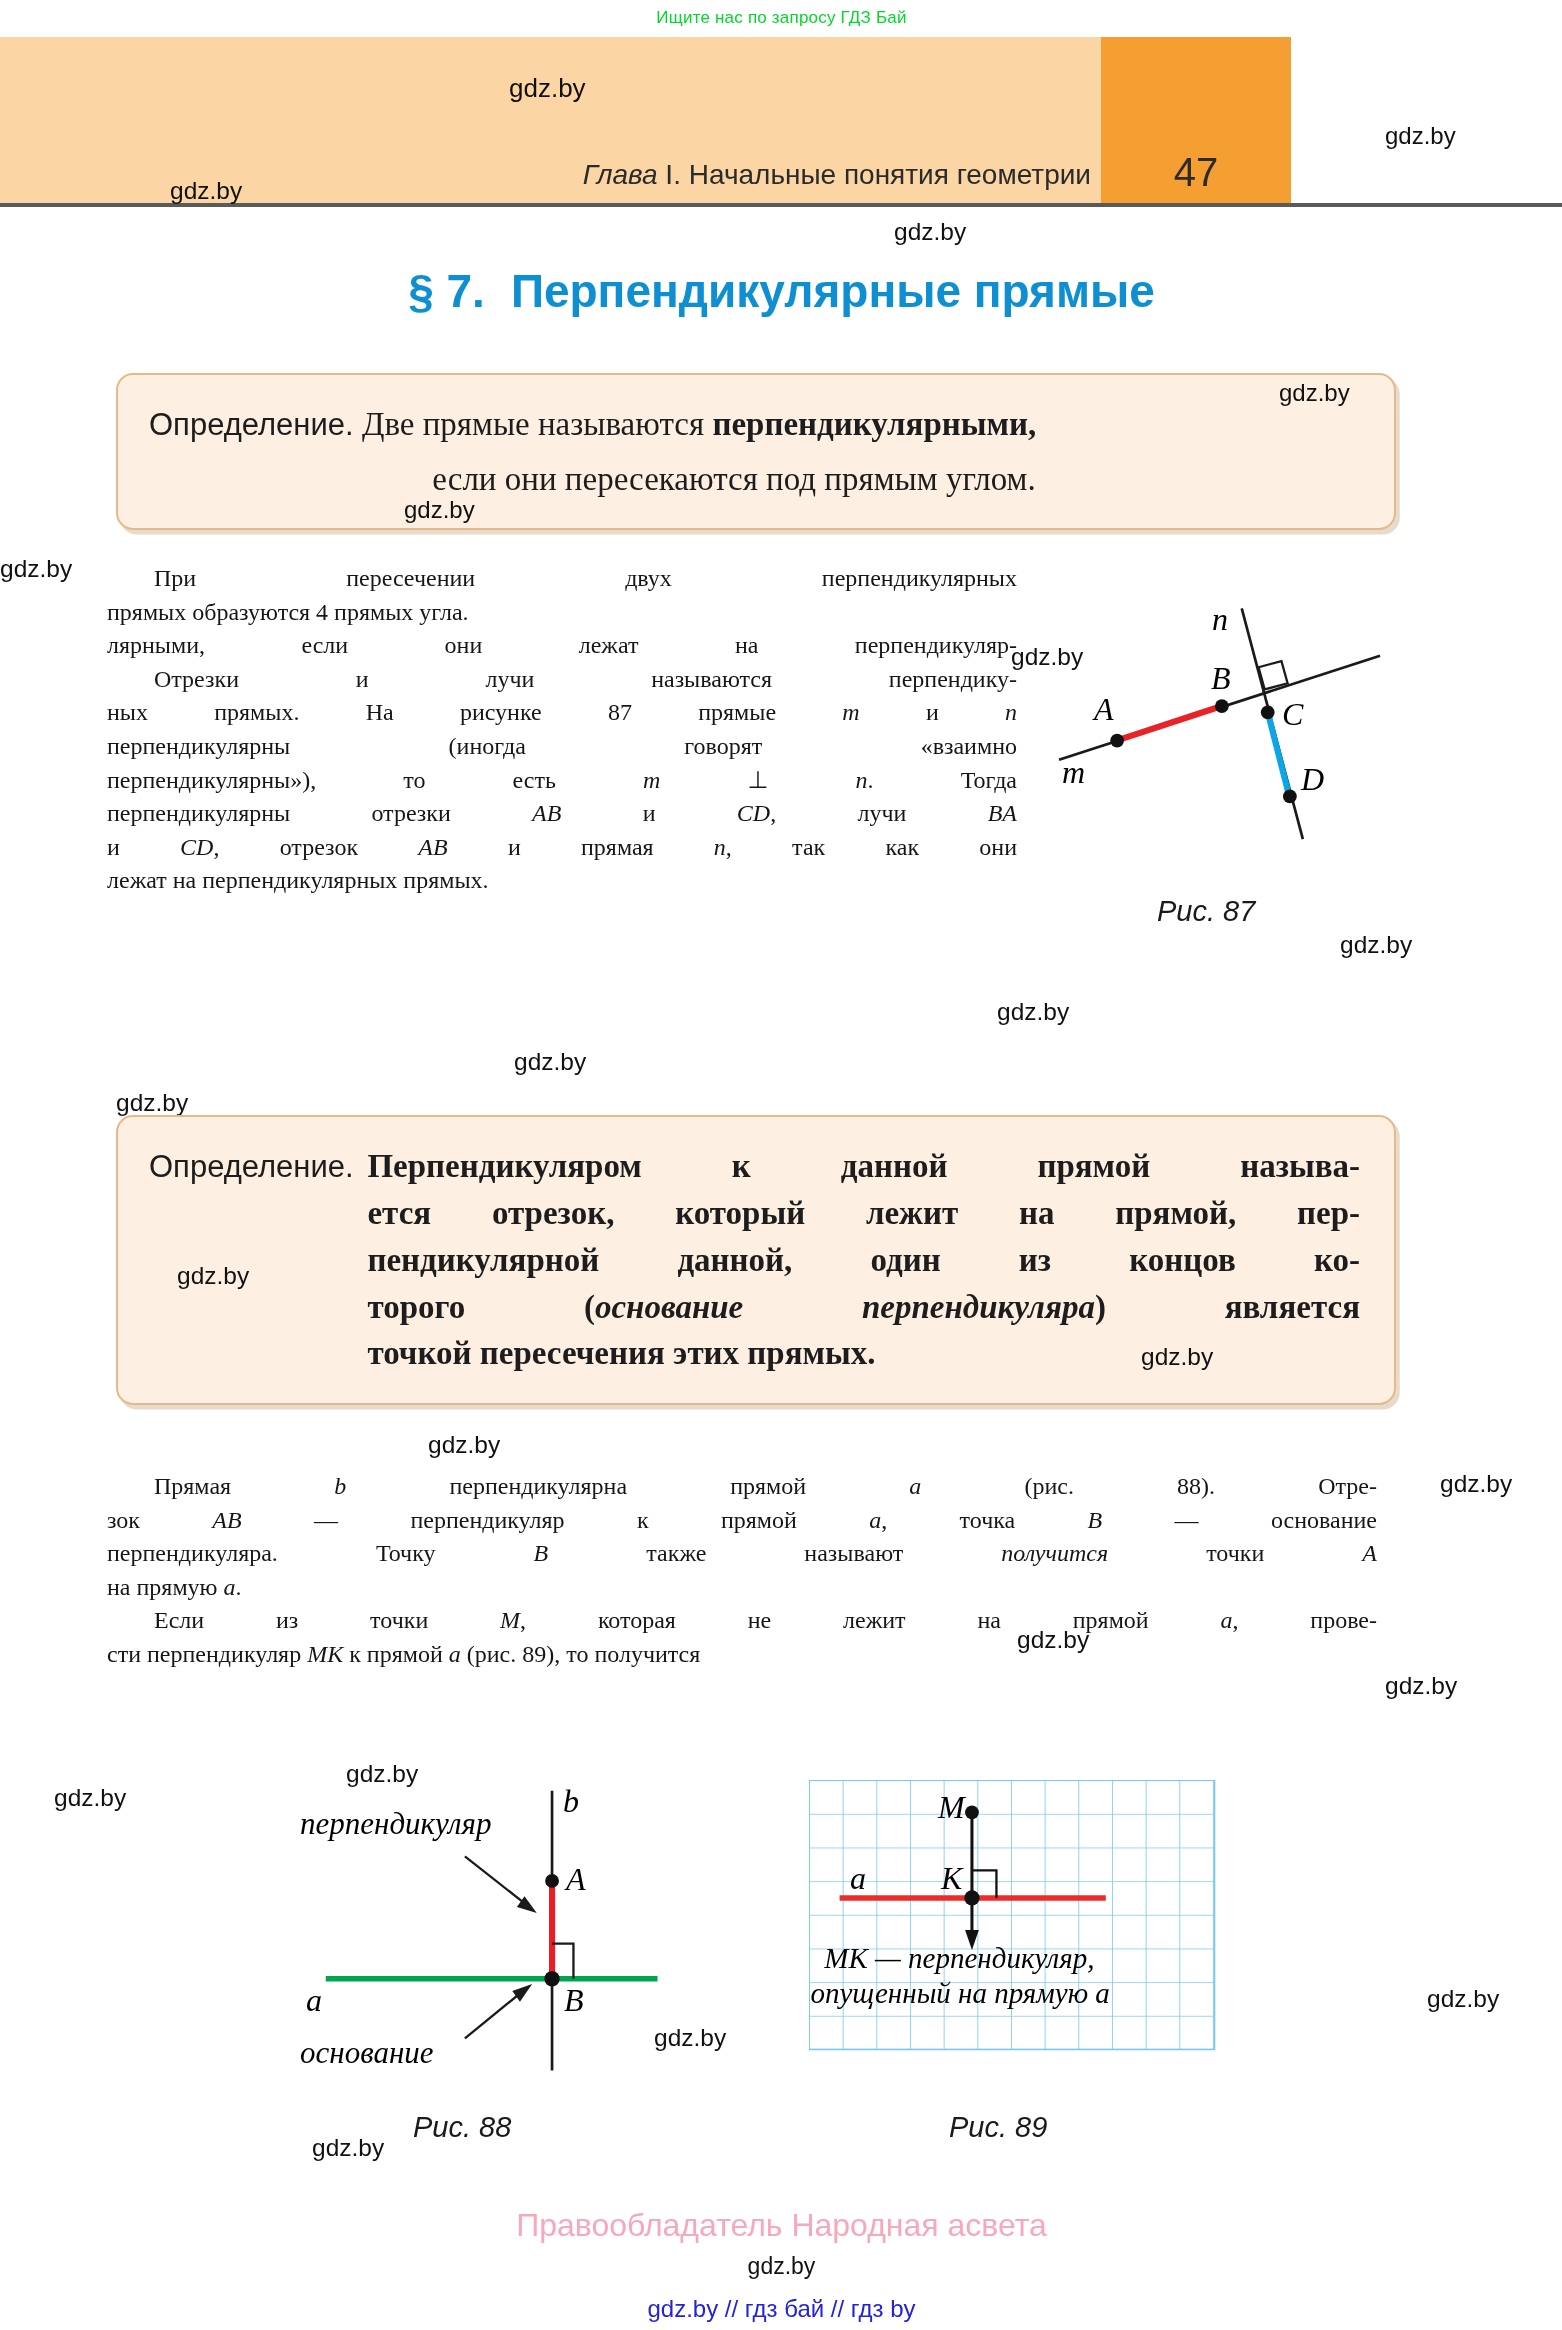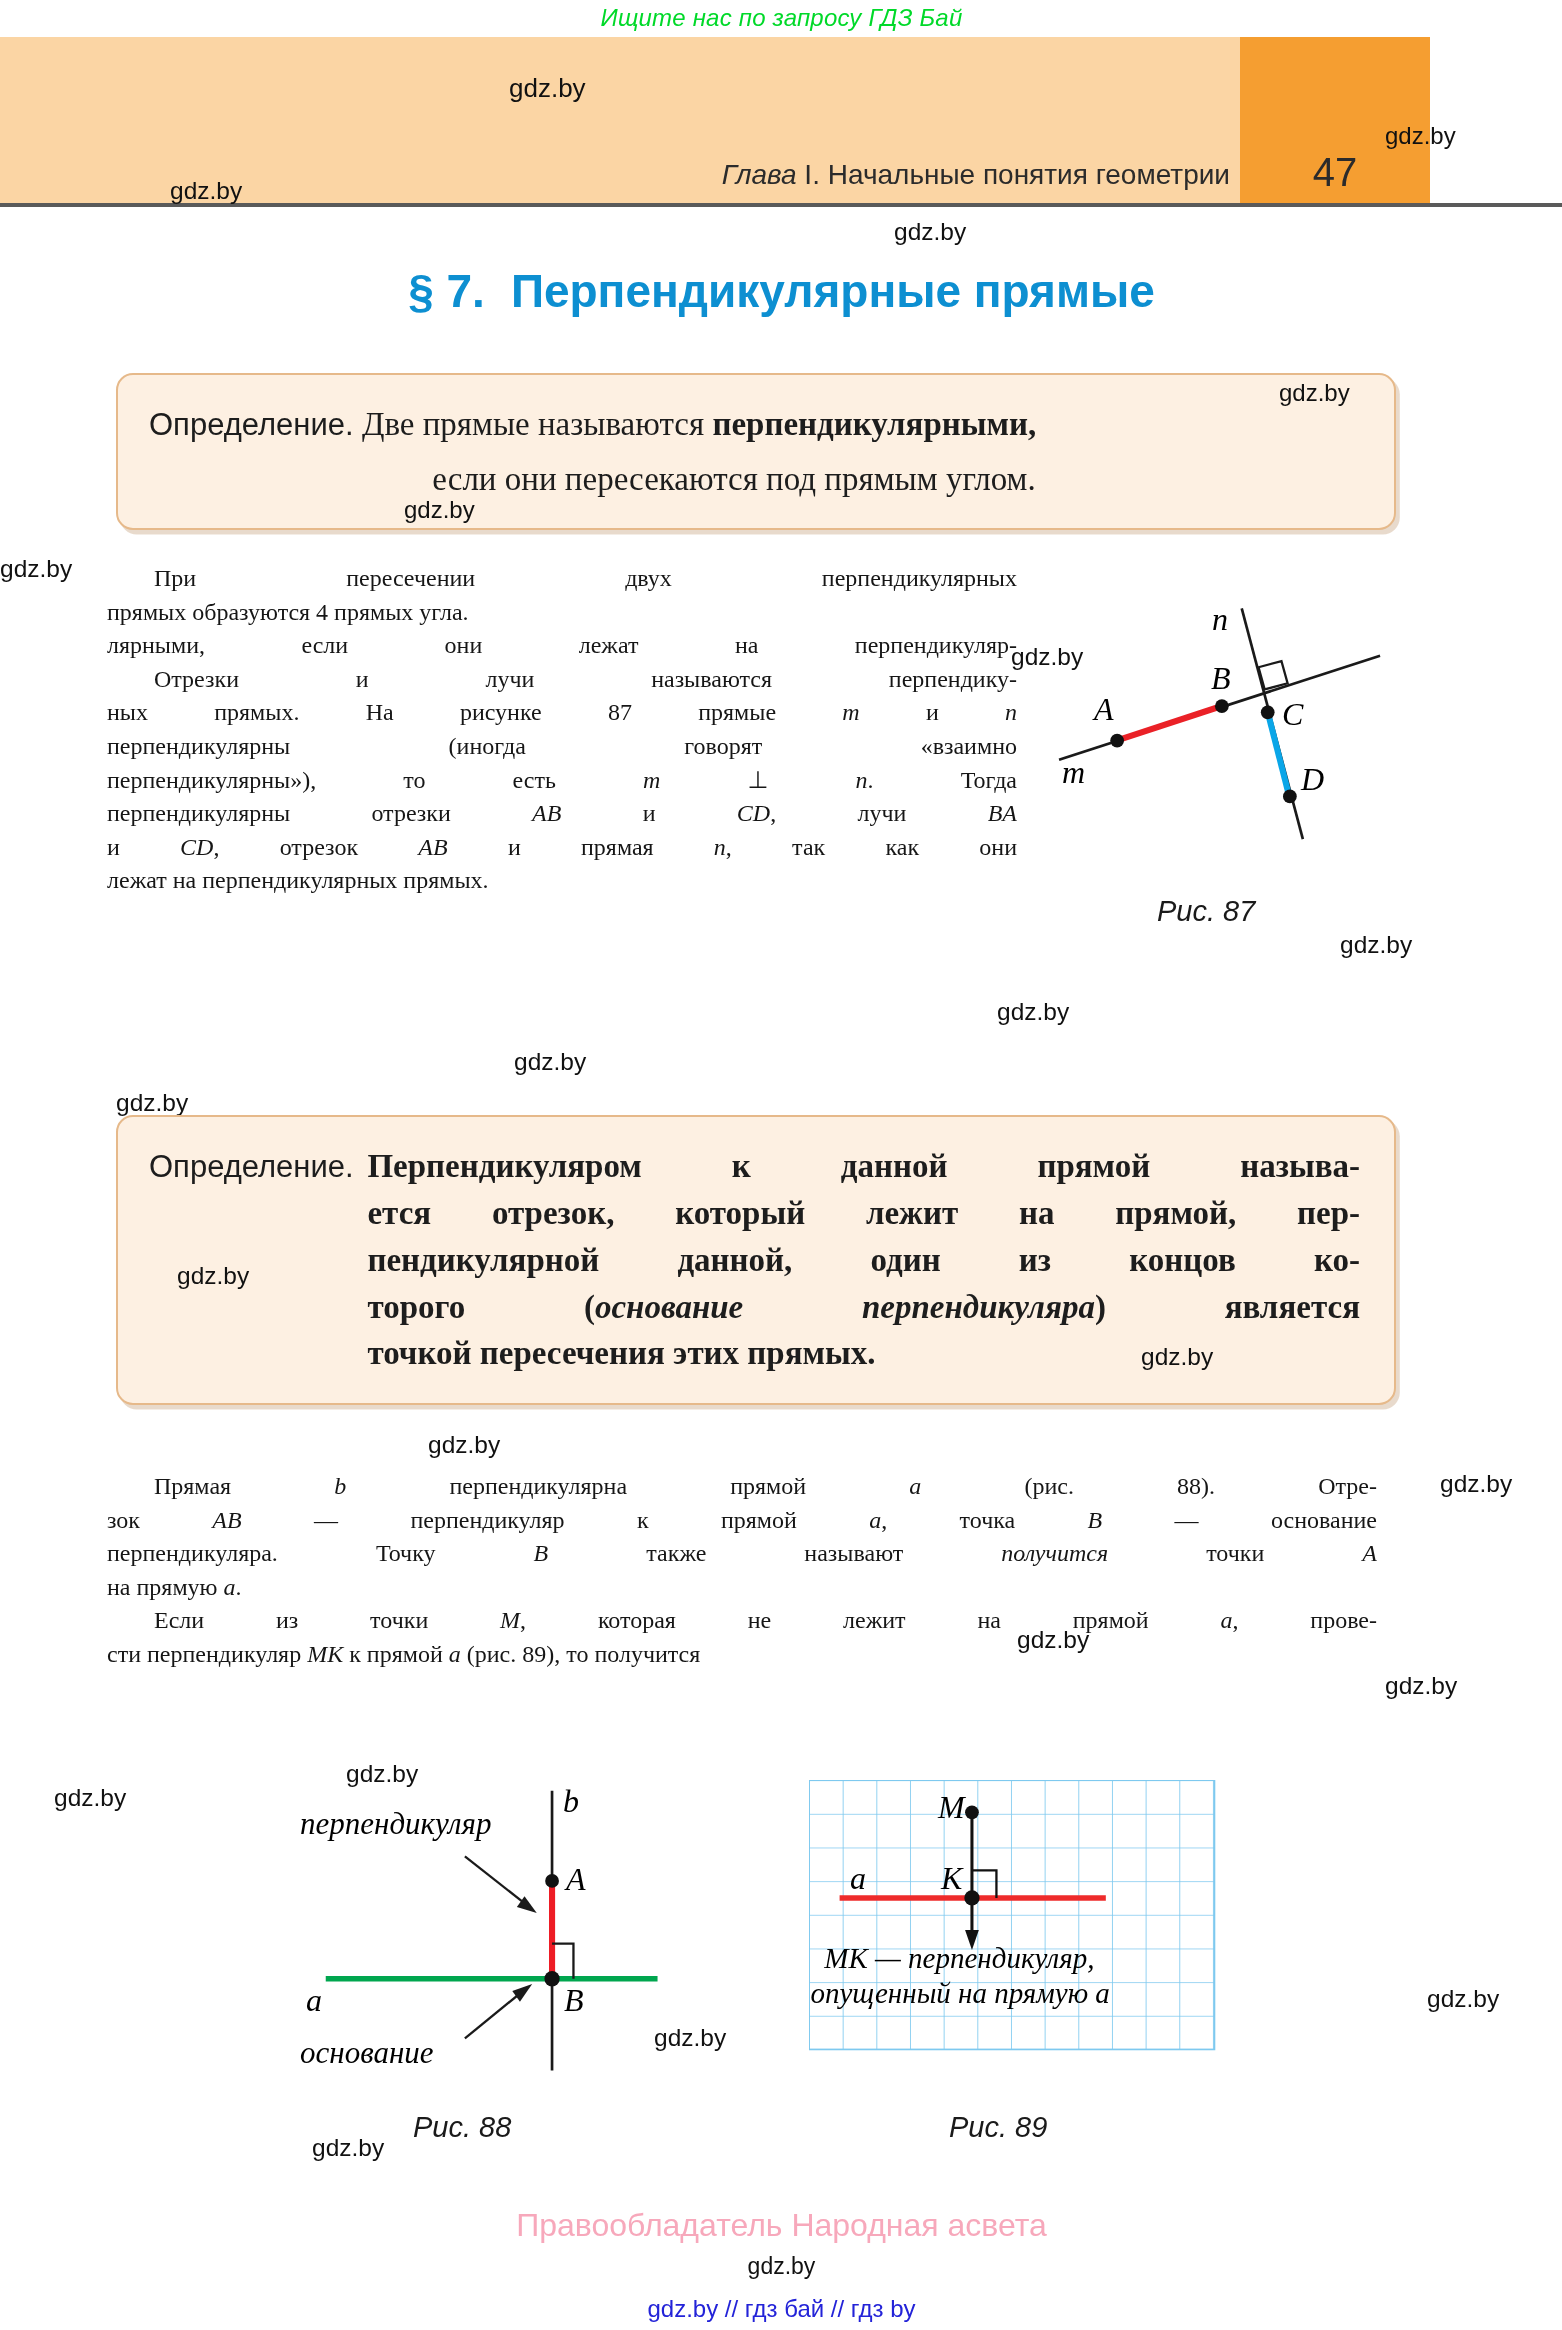--- a/index.html
+++ b/index.html
@@ -10,27 +10,26 @@
     position:relative;
     overflow:hidden;
   }
   
   .promo{
     position:absolute;left:0;top:0;width:1563px;height:37px;
     text-align:center;
   }
   .promo-text{
     font-family:"Liberation Sans", sans-serif;
-    font-size:24px;color:#00d929;line-height:35px;
+    font-size:17px;color:#00d929;line-height:35px;
     letter-spacing:0.2px;
-    font-style:italic;
   }
   
   .header-band{
-    position:absolute;left:0;top:37px;width:1430px;height:169px;
+    position:absolute;left:0;top:37px;width:1291px;height:169px;
     background:#fbd5a4;
   }
   .header-pagebox{
     position:absolute;right:0;top:0;width:190px;height:169px;
     background:#f59e31;
   }
   .header-chapter{
     position:absolute;right:200px;bottom:15.3px;
     font-family:"Liberation Sans", sans-serif;
     font-size:28px;color:#2b2b2b;white-space:nowrap;

